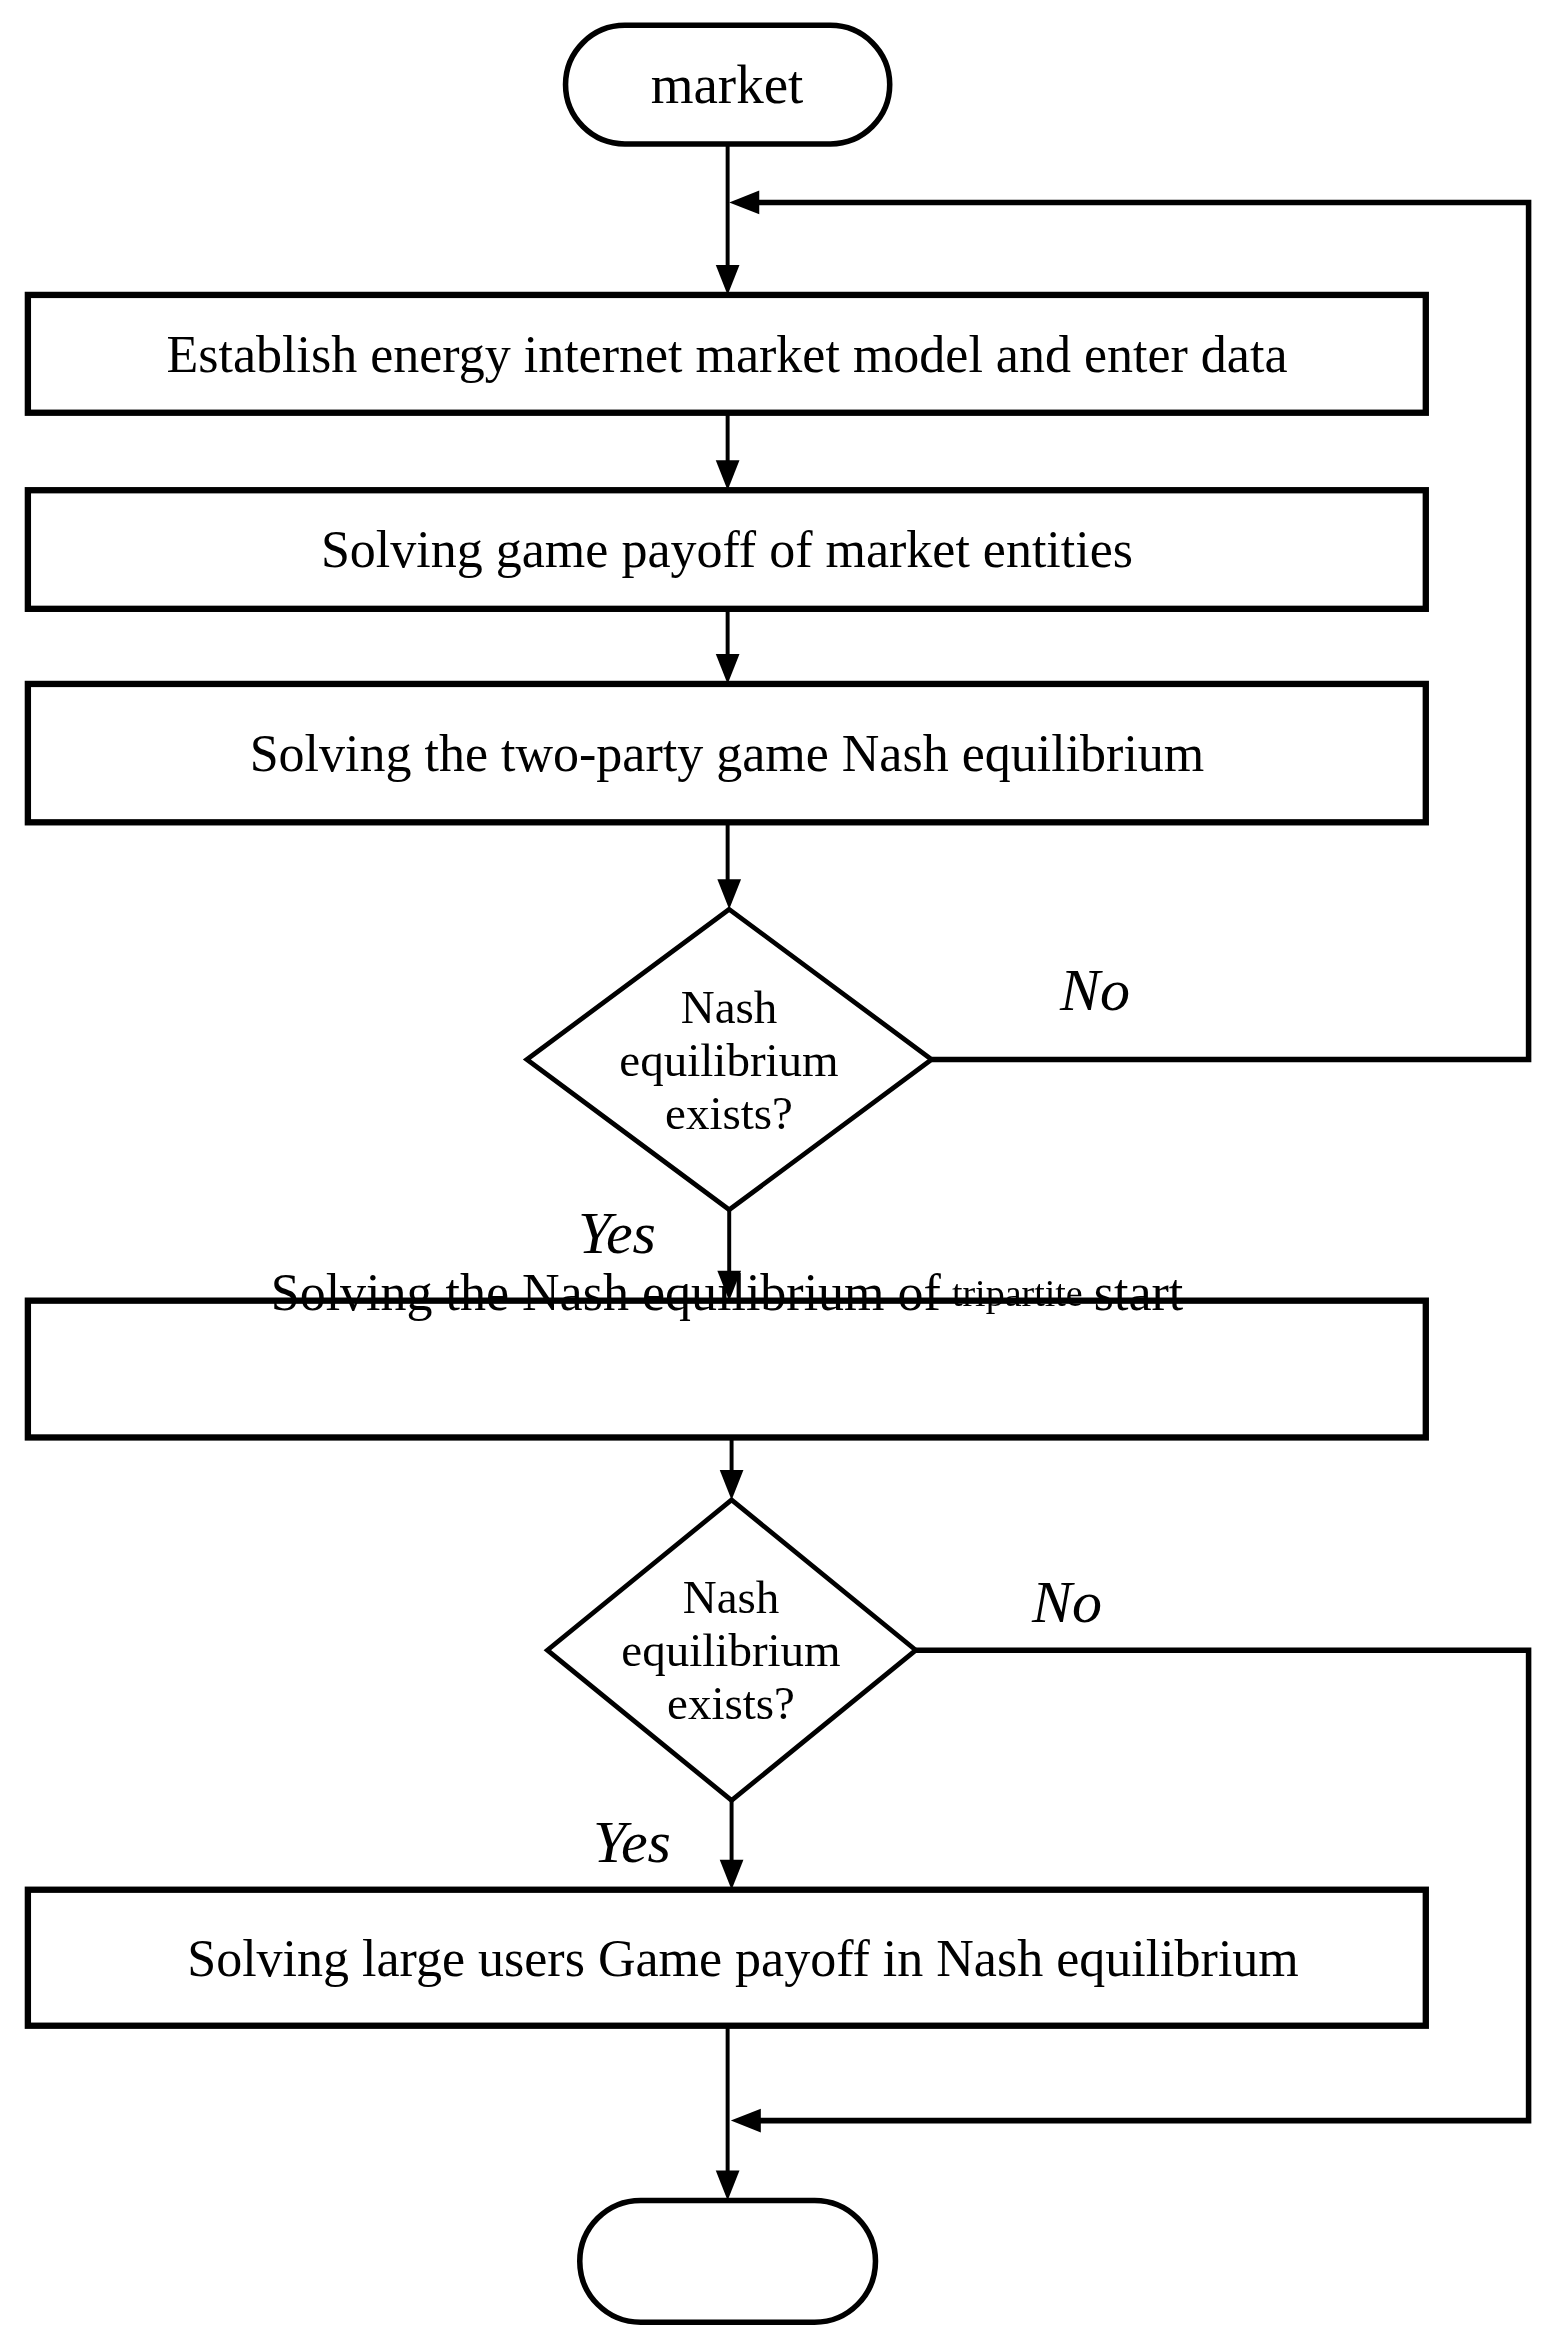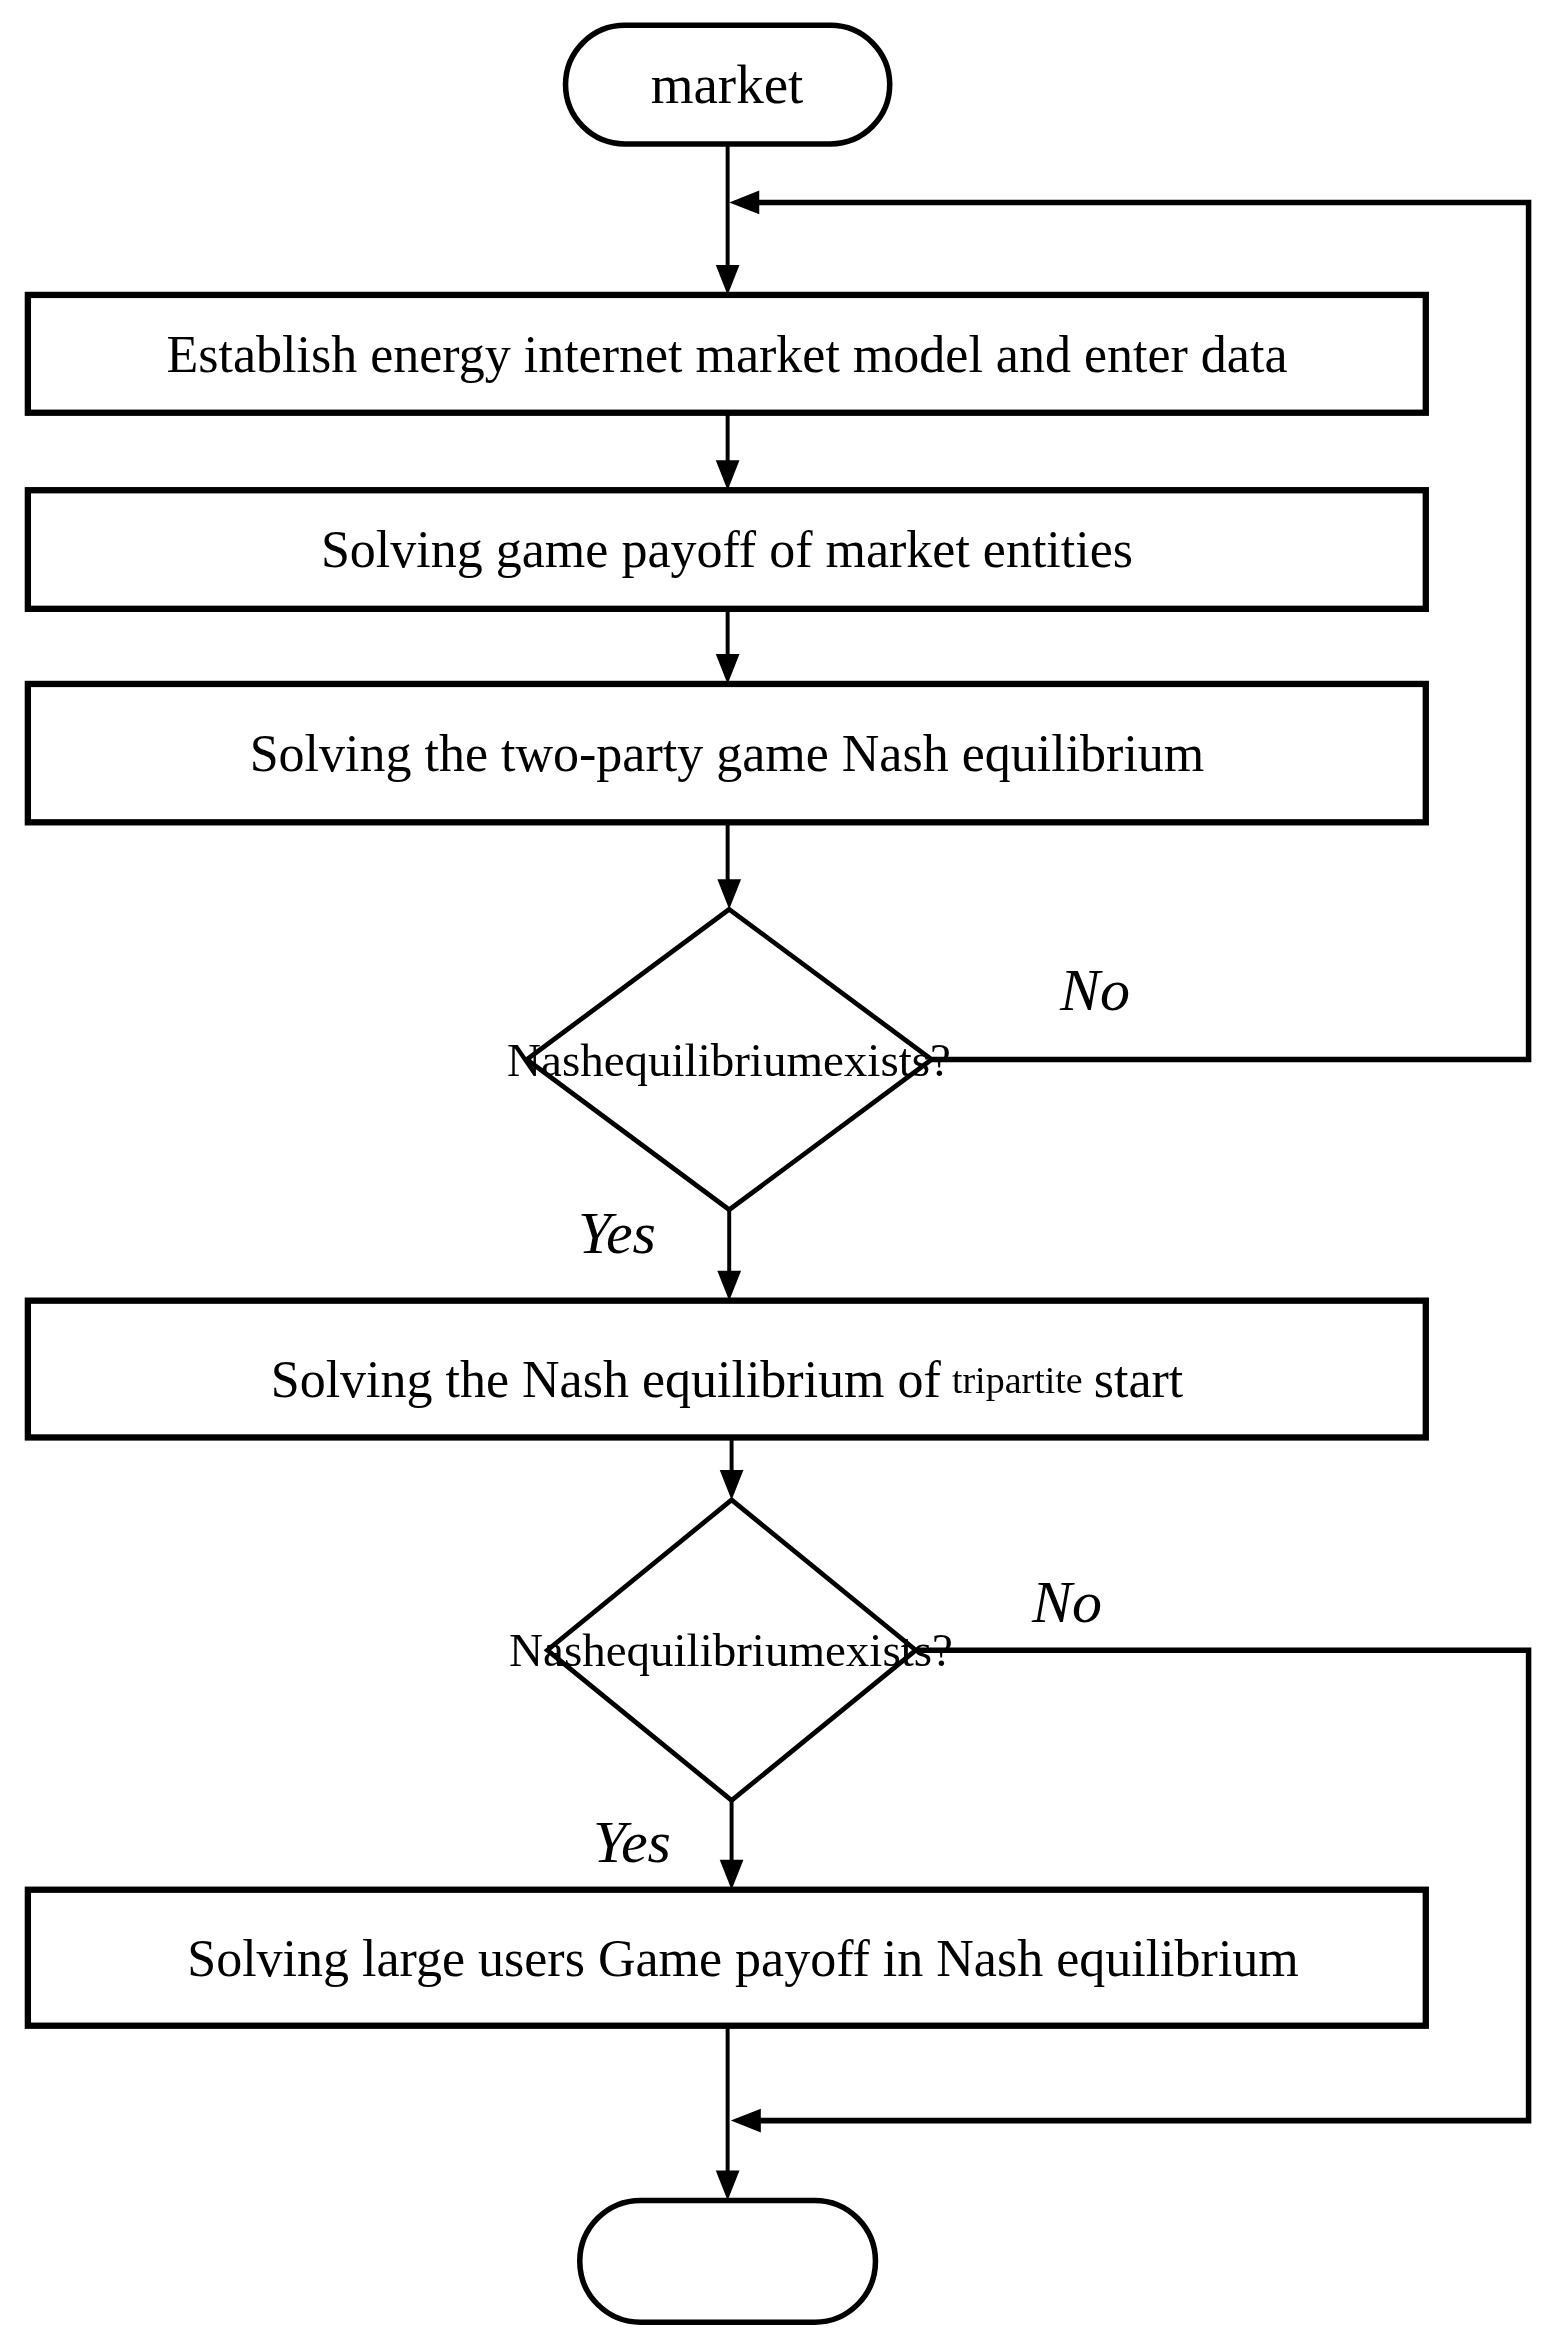--- a/index.html
+++ b/index.html
@@ -19,21 +19,21 @@
     position: absolute;
     display: flex;
     align-items: center;
     justify-content: center;
     text-align: center;
     white-space: nowrap;
     color: #000000;
   }
   .terminator-label { font-size: 55px; }
   .process-label { font-size: 52px; text-align: center; }
-  .decision-label { flex-direction: row; font-size: 47px; line-height: 53px; }
+  .decision-label { flex-direction: column; font-size: 47px; line-height: 53px; }
   .edge-label { font-size: 60px; font-style: italic; }
   .small-word { font-size: 38px; margin: 16px 11px; }
   .mixed-label span { display: inline-block; }
 </style>
 </head>
 <body>
 
 <div id="canvas">
 
   <svg id="wiring" viewBox="0 0 1975 2962">
@@ -90,21 +90,21 @@
   <div class="label decision-label" style="left:492px; top:973px; width:474px; height:174px;">
     <div>Nash</div>
     <div>equilibrium</div>
     <div>exists?</div>
   </div>
 
   <div class="label edge-label" style="left:1016px; top:963px; width:158px; height:55px;">No</div>
 
   <div class="label edge-label" style="left:538px; top:1206px; width:158px; height:55px;">Yes</div>
 
-  <div class="label process-label mixed-label" style="left:28px; top:1311px; width:1398px; height:137px;">
+  <div class="label process-label mixed-label" style="left:28px; top:1224px; width:1398px; height:137px;">
     <span>Solving the Nash equilibrium of</span>
     <span class="small-word">tripartite</span>
     <span>start</span>
   </div>
 
   <div class="label decision-label" style="left:494px; top:1563px; width:474px; height:174px;">
     <div>Nash</div>
     <div>equilibrium</div>
     <div>exists?</div>
   </div>

